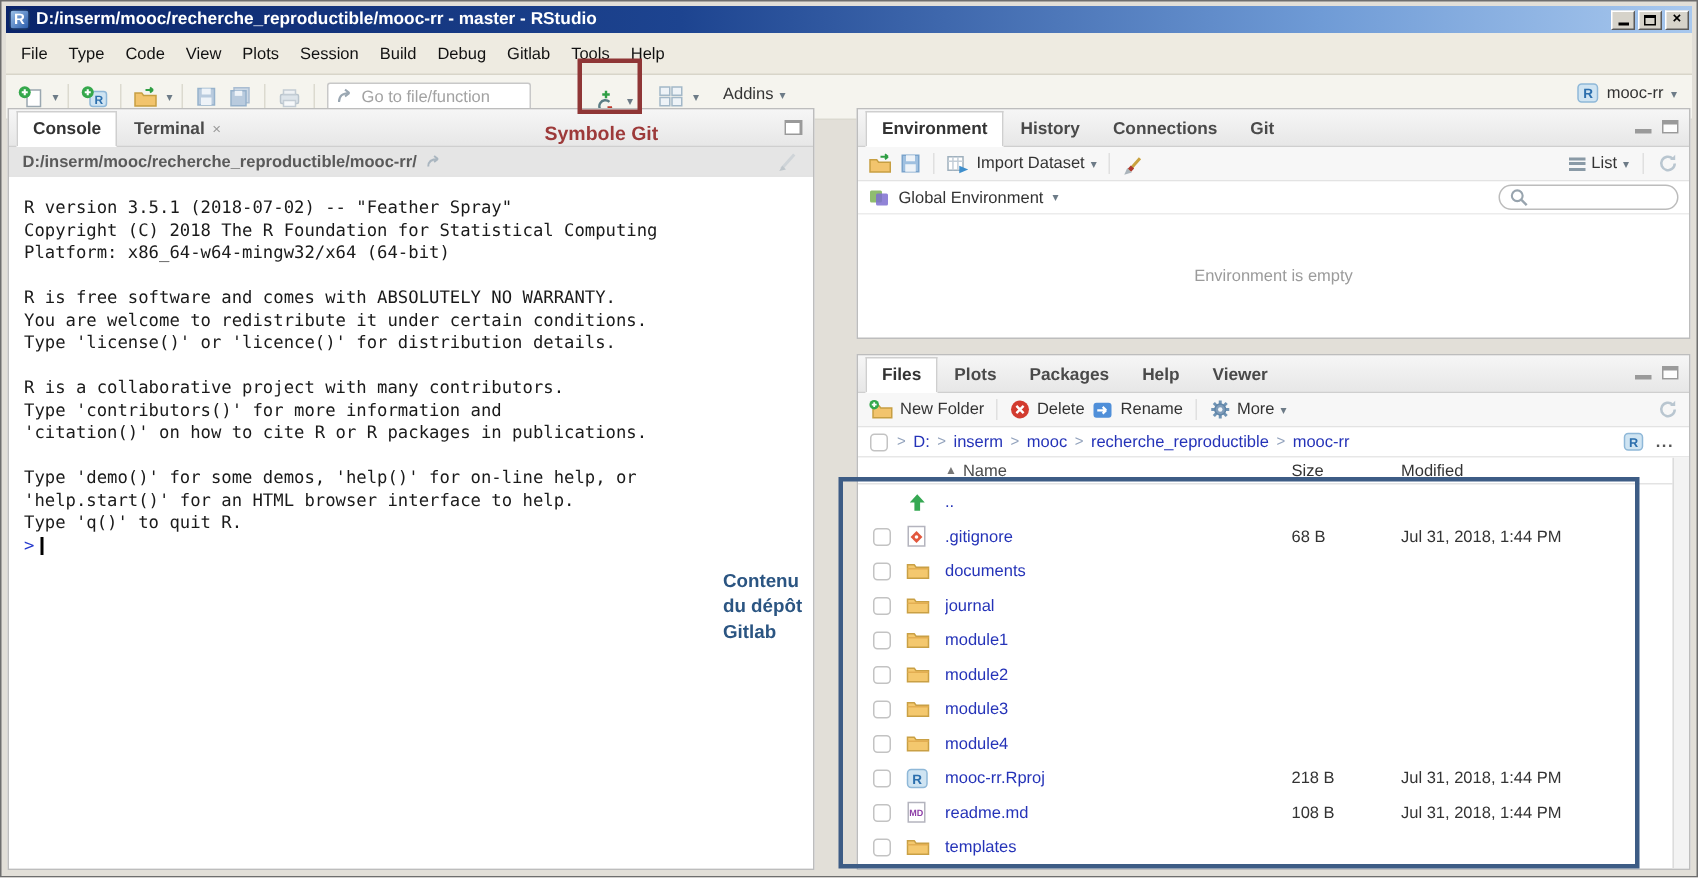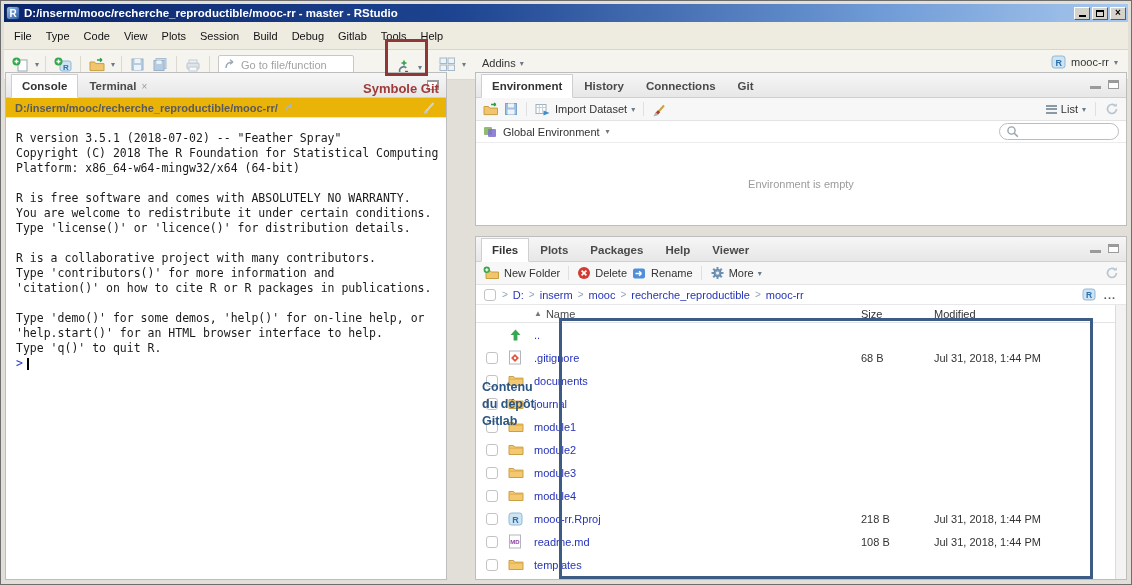--- a/index.html
+++ b/index.html
@@ -39,21 +39,21 @@
   .goto-box .ph { font-size:11px; color:#a2a2a2; white-space:nowrap; }
   .git-group { position:absolute; left:386px; top:4px; display:flex; align-items:center; gap:4px; padding:3px 4px; }
   .grid-group { position:absolute; left:433px; top:5px; display:flex; align-items:center; gap:4px; }
   .addins-group { position:absolute; left:478px; top:7px; display:flex; align-items:center; gap:4px; }
   .addins-label { font-size:11px; color:#333; }
   .proj-group { position:absolute; right:10px; top:5px; display:flex; align-items:center; gap:5px; }
   .proj-label { font-size:11px; color:#333; }
 
   
   .main { position:absolute; top:71px; left:4px; right:4px; bottom:4px; display:flex; gap:10px; }
-  .left-col { width:442px; display:flex; }
+  .left-col { width:538px; display:flex; }
   .right-col { flex:1; display:flex; flex-direction:column; gap:10px;padding-left:18px; }
   .pane { background:#fff; border:1px solid #bdbdbd; display:flex; flex-direction:column; overflow:hidden; flex:1; }
   .env-pane { flex:0 0 154px; }
 
   
   .tabbar { height:25px; flex:0 0 25px; background:linear-gradient(#f6f6f6,#e7e7e7);
             border-bottom:1px solid #cfcfcf; display:flex; align-items:flex-end; padding-left:5px; position:relative; }
   .tabs { display:flex; height:100%; align-items:flex-end; }
   .tab { font-size:11.5px; font-weight:bold; color:#4a4a4a; padding:5px 10px 5px; margin-bottom:-1px;
          border:1px solid transparent; display:flex; align-items:center; white-space:nowrap; }
@@ -62,21 +62,21 @@
   .tab-close:empty { display:none; }
   .pane-btns { position:absolute; right:7px; top:7px; display:flex; gap:7px; align-items:center; }
   .pm-min { width:11px; height:9px; position:relative; }
   .pm-min::after { content:""; position:absolute; left:0; right:0; bottom:0; height:3px; background:#9a9a9a; }
   .pm-max { width:11px; height:9px; border:1px solid #9a9a9a; border-top:3px solid #9a9a9a; background:#fdfdfd; }
   .pm-restore { width:12px; height:10px; position:relative; }
   .pm-restore::before { content:""; position:absolute; right:0; top:0; width:9px; height:7px; border:1px solid #9a9a9a; border-top:2px solid #9a9a9a; background:#fff; }
   .pm-restore::after { content:""; position:absolute; left:0; bottom:0; width:9px; height:7px; border:1px solid #9a9a9a; border-top:2px solid #9a9a9a; background:#fff; }
 
   
-  .console-path { height:20px; flex:0 0 20px; background:#eab308; border-bottom:1px solid #e4e4e4;
+  .console-path { height:20px; flex:0 0 20px; background:#e5e5e5; border-bottom:1px solid #e4e4e4;
                   display:flex; align-items:center; gap:6px; padding:0 9px; }
   .path-text { font-size:11px; font-weight:bold; color:#5a5a5a; white-space:nowrap; }
   .console-body { flex:1; background:#fff; padding:13px 0 0 10px; position:relative;
                   font-family:"DejaVu Sans Mono", monospace; font-size:11.5px; line-height:15px; color:#1a1a1a; }
   .console-body pre { font:inherit; white-space:pre; }
   .prompt-line { display:flex; align-items:center; }
   .prompt { color:#2438cc; }
   .cursor { display:inline-block; width:2px; height:12px; background:#000; margin-left:4px; }
 
   

